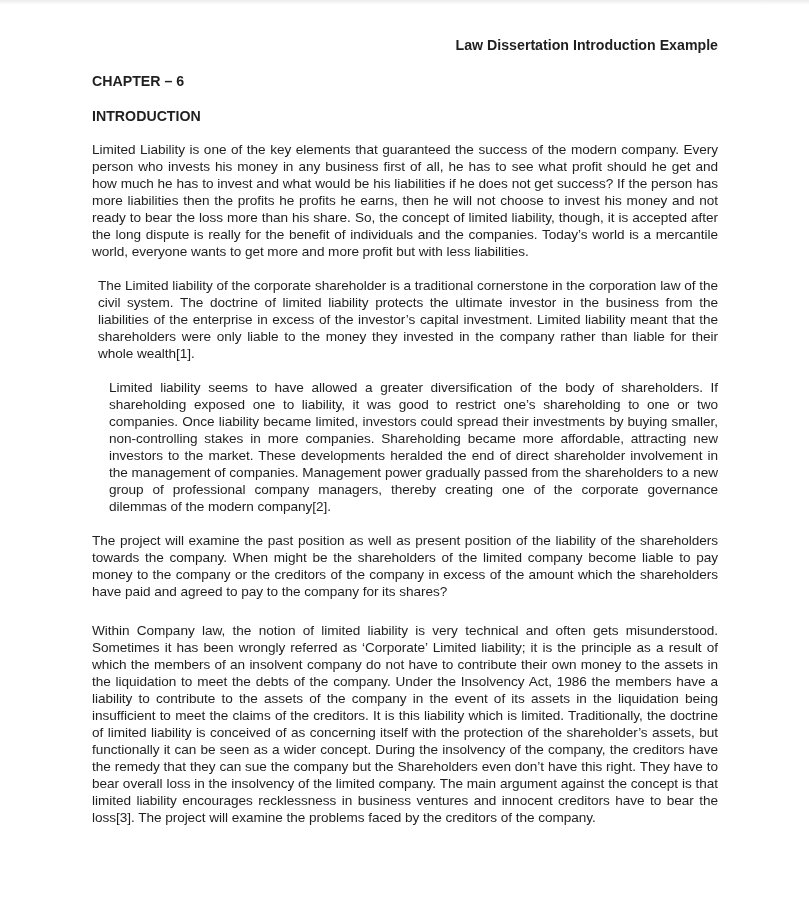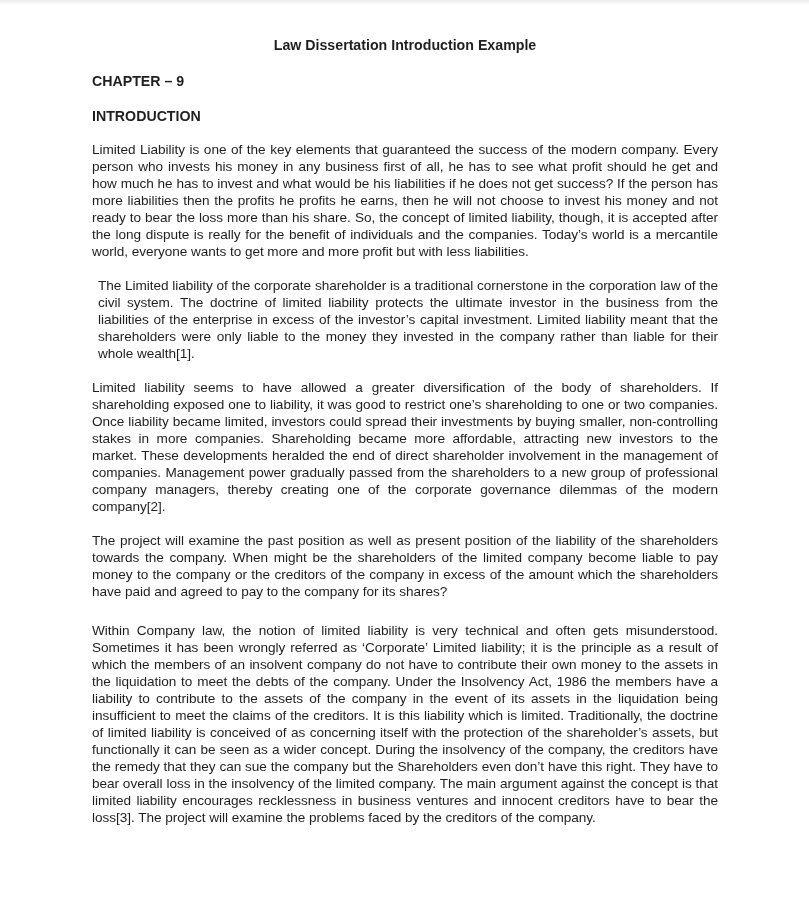--- a/index.html
+++ b/index.html
@@ -21,21 +21,21 @@
       width: 809px; height: 5px;
       background: linear-gradient(to bottom, #ececec, #ffffff);
     }
     .page {
       position: absolute;
       left: 92px;
       top: 36px;
       width: 626px;
     }
     .doc-title {
-      text-align: center;
+      text-align: right;
       font-weight: bold;
       font-size: 14.2px;
       line-height: 18px;
       margin: 0 0 0 0;
       height: 18px;
     }
     .chapter {
       font-weight: bold;
       font-size: 14.2px;
       line-height: 18px;
@@ -49,32 +49,32 @@
     }
     .para {
       font-size: 13.6px;
       line-height: 17px;
       text-align: justify;
       margin: 0;
       letter-spacing: -0.05px;
     }
     .para.p1 { margin-top: 16px; }
     .para.p2 { margin-top: 17px; margin-left: 6px; }
-    .para.p3 { margin-top: 17px; }
+    .para.p3 { margin-top: 17px; margin-left: 17px; }
     .para.p4 { margin-top: 17px; }
     .para.p5 { margin-top: 22px; }
   </style>
 </head>
 <body>
 
 <div class="top-shadow"></div>
 
 <div class="page">
   <h1 class="doc-title">Law Dissertation Introduction Example</h1>
-  <h2 class="chapter">CHAPTER – 9</h2>
+  <h2 class="chapter">CHAPTER – 6</h2>
   <h3 class="section-heading">INTRODUCTION</h3>
 
   <p class="para p1">Limited Liability is one of the key elements that guaranteed the success of the modern company. Every person who invests his money in any business first of all, he has to see what profit should he get and how much he has to invest and what would be his liabilities if he does not get success? If the person has more liabilities then the profits he profits he earns, then he will not choose to invest his money and not ready to bear the loss more than his share. So, the concept of limited liability, though, it is accepted after the long dispute is really for the benefit of individuals and the companies. Today’s world is a mercantile world, everyone wants to get more and more profit but with less liabilities.</p>
   <p class="para p2">The Limited liability of the corporate shareholder is a traditional cornerstone in the corporation law of the civil system. The doctrine of limited liability protects the ultimate investor in the business from the liabilities of the enterprise in excess of the investor’s capital investment. Limited liability meant that the shareholders were only liable to the money they invested in the company rather than liable for their whole wealth[1].</p>
   <p class="para p3">Limited liability seems to have allowed a greater diversification of the body of shareholders. If shareholding exposed one to liability, it was good to restrict one’s shareholding to one or two companies. Once liability became limited, investors could spread their investments by buying smaller, non-controlling stakes in more companies. Shareholding became more affordable, attracting new investors to the market. These developments heralded the end of direct shareholder involvement in the management of companies. Management power gradually passed from the shareholders to a new group of professional company managers, thereby creating one of the corporate governance dilemmas of the modern company[2].</p>
   <p class="para p4">The project will examine the past position as well as present position of the liability of the shareholders towards the company. When might be the shareholders of the limited company become liable to pay money to the company or the creditors of the company in excess of the amount which the shareholders have paid and agreed to pay to the company for its shares?</p>
   <p class="para p5">Within Company law, the notion of limited liability is very technical and often gets misunderstood. Sometimes it has been wrongly referred as ‘Corporate’ Limited liability; it is the principle as a result of which the members of an insolvent company do not have to contribute their own money to the assets in the liquidation to meet the debts of the company. Under the Insolvency Act, 1986 the members have a liability to contribute to the assets of the company in the event of its assets in the liquidation being insufficient to meet the claims of the creditors. It is this liability which is limited. Traditionally, the doctrine of limited liability is conceived of as concerning itself with the protection of the shareholder’s assets, but functionally it can be seen as a wider concept. During the insolvency of the company, the creditors have the remedy that they can sue the company but the Shareholders even don’t have this right. They have to bear overall loss in the insolvency of the limited company. The main argument against the concept is that limited liability encourages recklessness in business ventures and innocent creditors have to bear the loss[3]. The project will examine the problems faced by the creditors of the company.</p>
 </div>
 
 </body></html>

